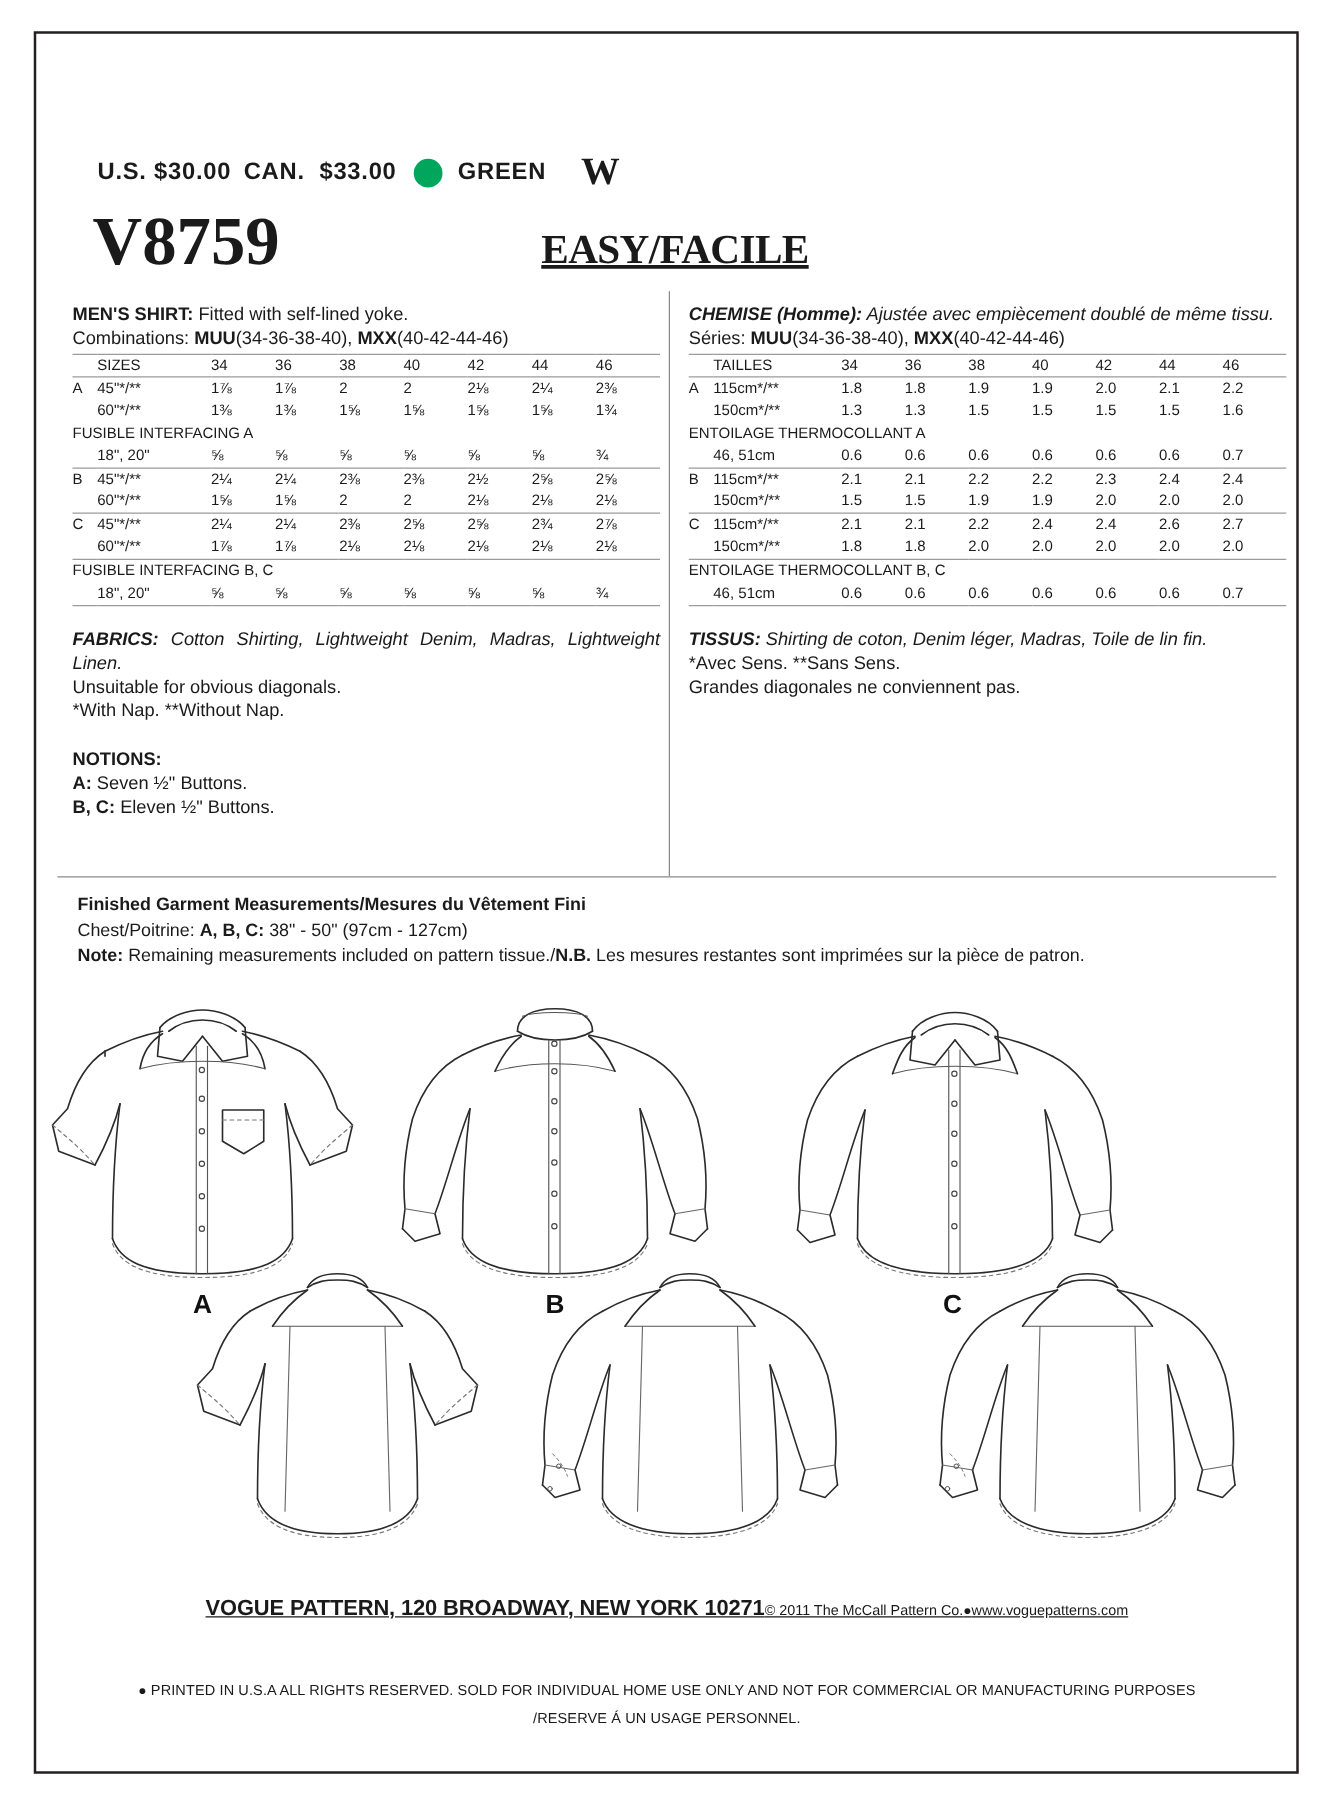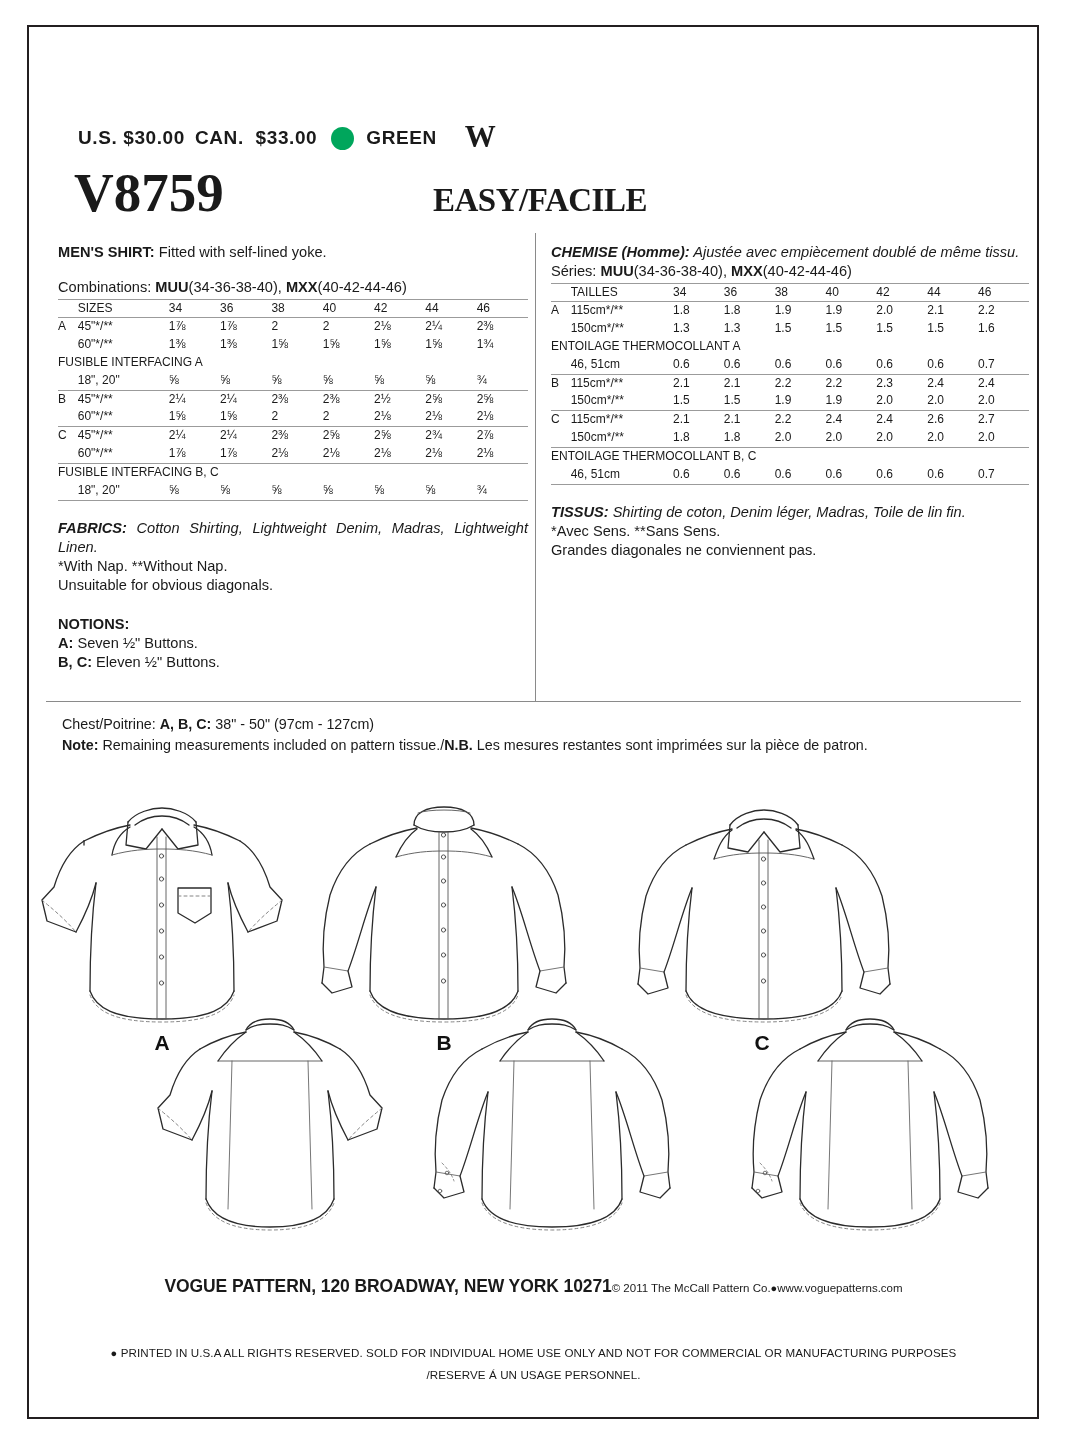--- a/index.html
+++ b/index.html
@@ -79,20 +79,21 @@
     line-height: 1;
   }
   .easy-label {
     position: absolute;
     left: 433px;
     top: 182px;
     font-family: "Liberation Serif", serif;
     font-weight: bold;
     font-size: 33px;
     letter-spacing: -0.5px;
+    text-decoration: underline;
   }
 
   
   .col {
     position: absolute;
     top: 243px;
     font-size: 14.6px;
     line-height: 1.32;
   }
   .col-left  { left: 58px;  width: 470px; }
@@ -112,21 +113,21 @@
     top: 701px;
     width: 975px;
     height: 1px;
     background: #8a8a8a;
   }
 
   .intro { margin: 0 0 0 0; }
   .intro b { font-weight: bold; }
   .justify { text-align: justify; font-style: italic; }
 
-  .combos { margin-top: 16px; white-space: nowrap; }
+  .combos { margin-top: 0; white-space: nowrap; }
   .combos b { font-weight: bold; text-align: right; }
 
   
   table.yardage {
     border-collapse: collapse;
     width: 100%;
     font-size: 12px;
     margin-top: 1px;
   }
   table.yardage td, table.yardage th {
@@ -188,21 +189,21 @@
     fill: #111;
   }
 
   
   .footer {
     position: absolute;
     left: 0;
     width: 1067px;
     text-align: center;
   }
-  .footer-1 { top: 1276px; }
+  .footer-1 { top: 1276px; text-decoration: underline; }
   .footer-2 { top: 1302px; }
   .footer-3 { top: 1324px; }
   .addr-main {
     font-size: 17.5px;
     font-weight: bold;
     letter-spacing: -0.1px;
   }
   .addr-small {
     font-size: 11.5px;
     font-weight: normal;
@@ -356,22 +357,22 @@
         <td class="num">⅝</td>
         <td class="num">⅝</td>
         <td class="num">¾</td>
       </tr>
     </tbody>
       </table>
 
     <div class="fabrics justify">
       <b>FABRICS:</b><span> Cotton Shirting, Lightweight Denim, Madras, Lightweight Linen.</span>
     </div>
+    <div>Unsuitable for obvious diagonals.</div>
     <div>*With Nap. **Without Nap.</div>
-    <div>Unsuitable for obvious diagonals.</div>
 
     <div class="notions">
       <div><b>NOTIONS:</b></div>
       <div><b>A:</b><span> Seven ½" Buttons.</span></div>
       <div><b>B, C:</b><span> Eleven ½" Buttons.</span></div>
     </div>
   </div>
 
   <div class="col col-right">
 
@@ -499,20 +500,21 @@
 
     <div class="fabrics justify">
       <b>TISSUS:</b><span> Shirting de coton, Denim léger, Madras, Toile de lin fin.</span>
     </div>
     <div>*Avec Sens. **Sans Sens.</div>
     <div>Grandes diagonales ne conviennent pas.</div>
 
   </div>
 
   <div class="finished">
+    <div><b>Finished Garment Measurements/Mesures du Vêtement Fini</b></div>
     <div><span>Chest/Poitrine: </span><b>A, B, C:</b><span> 38" - 50" (97cm - 127cm)</span></div>
     <div><b>Note:</b><span> Remaining measurements included on pattern tissue./</span><b>N.B.</b><span> Les mesures restantes sont imprimées sur la pièce de patron.</span></div>
   </div>
 
   <div id="illustrations">
     <svg width="990" height="450" viewBox="0 0 990 450" xmlns="http://www.w3.org/2000/svg">
       <defs>
         <g id="collar-point">
           <path d="M0,0 L0,0"></path>
         </g>

